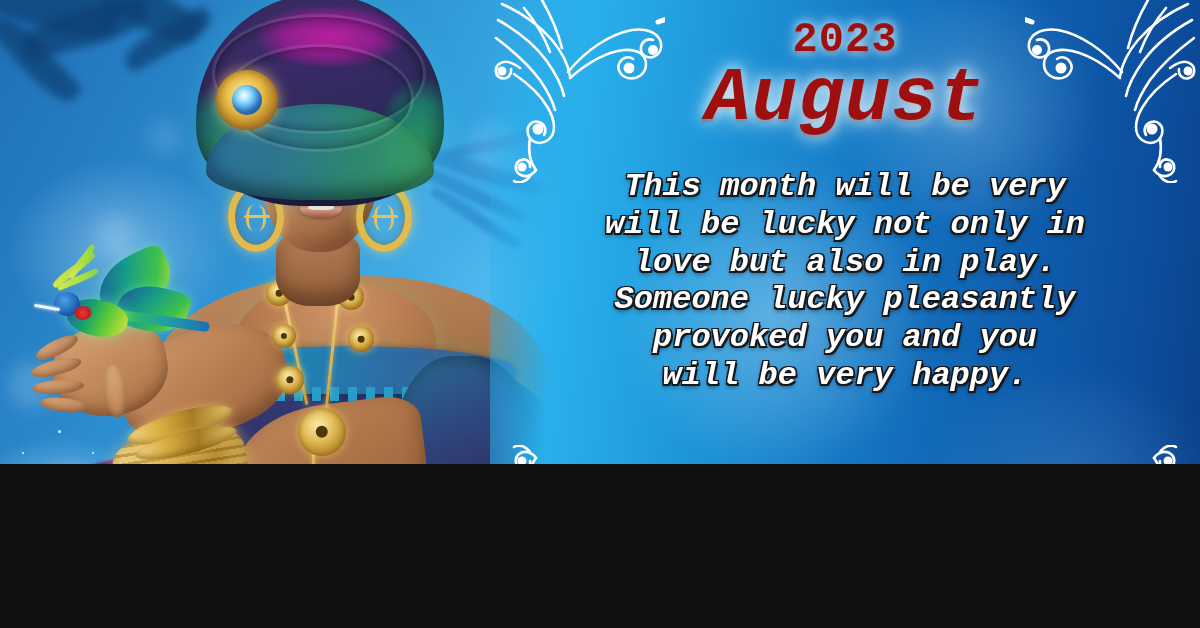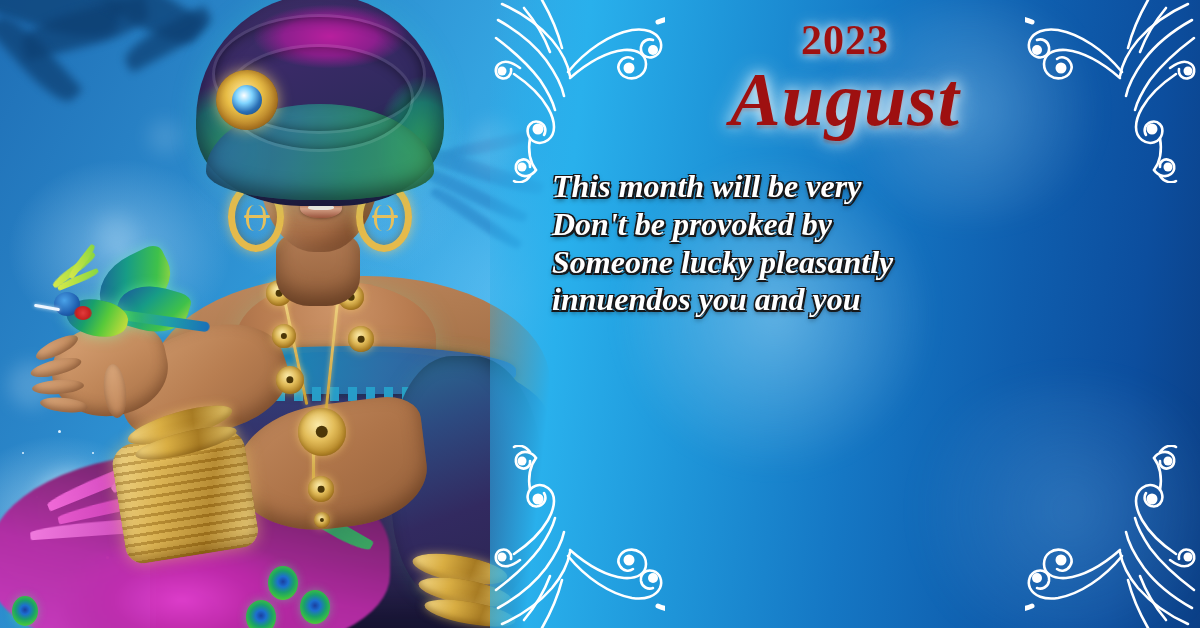--- a/index.html
+++ b/index.html
@@ -1,22 +1,22 @@
 <!DOCTYPE html>
 <html><head>
 <meta charset="utf-8">
 <style>
   * { margin:0; padding:0; box-sizing:border-box; }
   html,body { background:#111; }
 
   #card{
     position:relative;
-    width:1200px; height:628px;
+    width:1200px; height:464px;
     overflow:hidden;
-    font-family:Liberation Serif, serif;
+    font-family:Liberation Mono, monospace;
     background:#1a6fb5;
   }
 
   
   .illus{
     position:absolute; left:0; top:0; width:620px; height:628px;
     overflow:hidden;
     background:
       radial-gradient(ellipse 150px 120px at 60px 520px, rgba(210,240,255,.55), rgba(210,240,255,0) 70%),
       radial-gradient(ellipse 160px 130px at 120px 250px, rgba(190,230,255,.45), rgba(190,230,255,0) 70%),
@@ -296,21 +296,21 @@
     text-shadow:0 0 10px rgba(235,250,255,.95),0 0 18px rgba(220,245,255,.7),0 2px 2px rgba(90,0,0,.35);
   }
   .month{
     position:absolute;left:0;right:0;top:56px;text-align:center;
     font-size:76px;font-weight:bold;font-style:italic;color:#9e1010;
     letter-spacing:1px;
     text-shadow:0 0 14px rgba(240,252,255,.95),0 0 26px rgba(225,248,255,.75),0 3px 3px rgba(80,0,0,.4);
   }
   .forecast{
     position:absolute;left:62px;right:62px;top:168px;
-    color:#ffffff;
+    text-align:center;color:#ffffff;
     font-size:32px;line-height:1.18;font-weight:bold;font-style:italic;
     text-shadow:
       2px 2px 0 #17181a, -1.5px -1.5px 0 #17181a, 1.5px -1.5px 0 #17181a, -1.5px 1.5px 0 #17181a,
       0 3px 5px rgba(0,0,0,.55);
   }
 </style>
 </head>
 <body>
 
 <div id="card">
@@ -531,18 +531,20 @@
         <circle cx="32" cy="169" r="4.5" fill="#ffffff" stroke="none"></circle>
         <path d="M168 24 C178 20 192 17 208 16" stroke-width="5"></path>
       </svg>
     </div>
 
     <div class="year">2023</div>
     <div class="month">August</div>
 
     <div class="forecast">
       <div>This month will be very</div>
-      <div>Don't be provoked by</div>
+      <div>will be lucky not only in</div>
+      <div>love but also in play.</div>
       <div>Someone lucky pleasantly</div>
-      <div>innuendos you and you</div>
+      <div>provoked you and you</div>
+      <div>will be very happy.</div>
     </div>
   </div>
 </div>
 
 </body></html>

